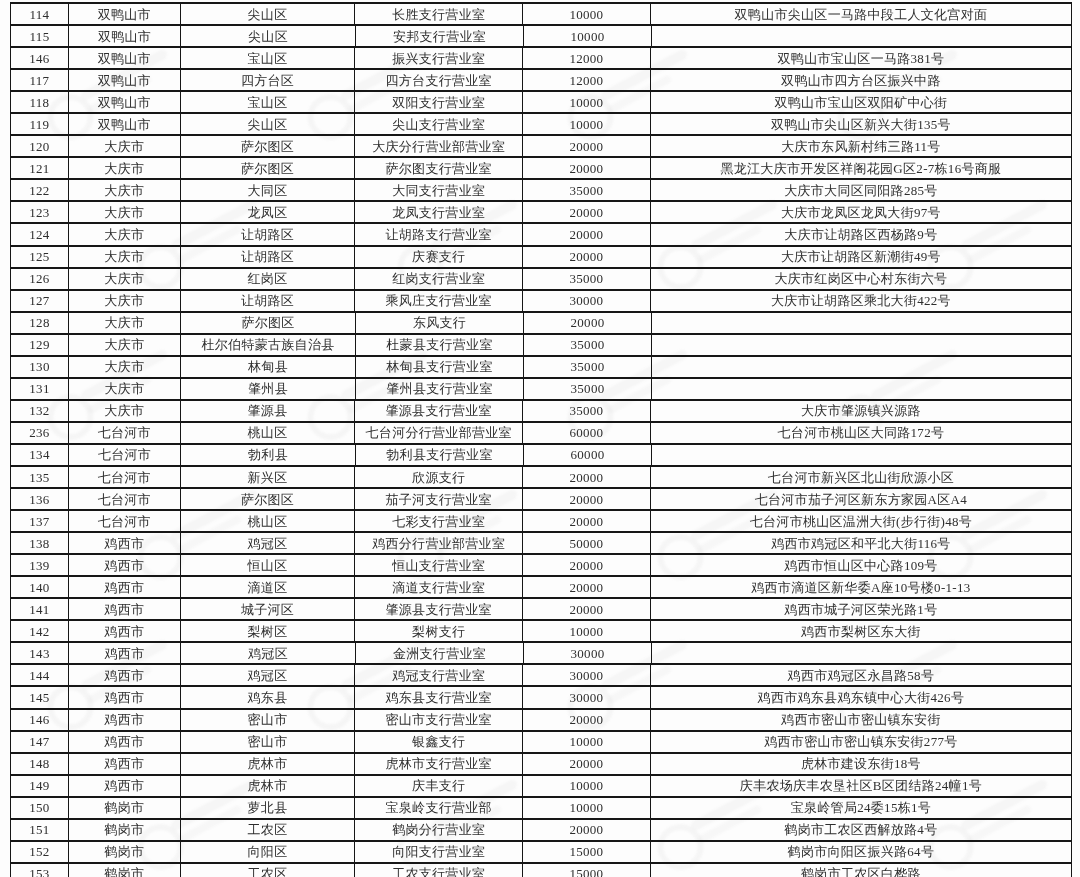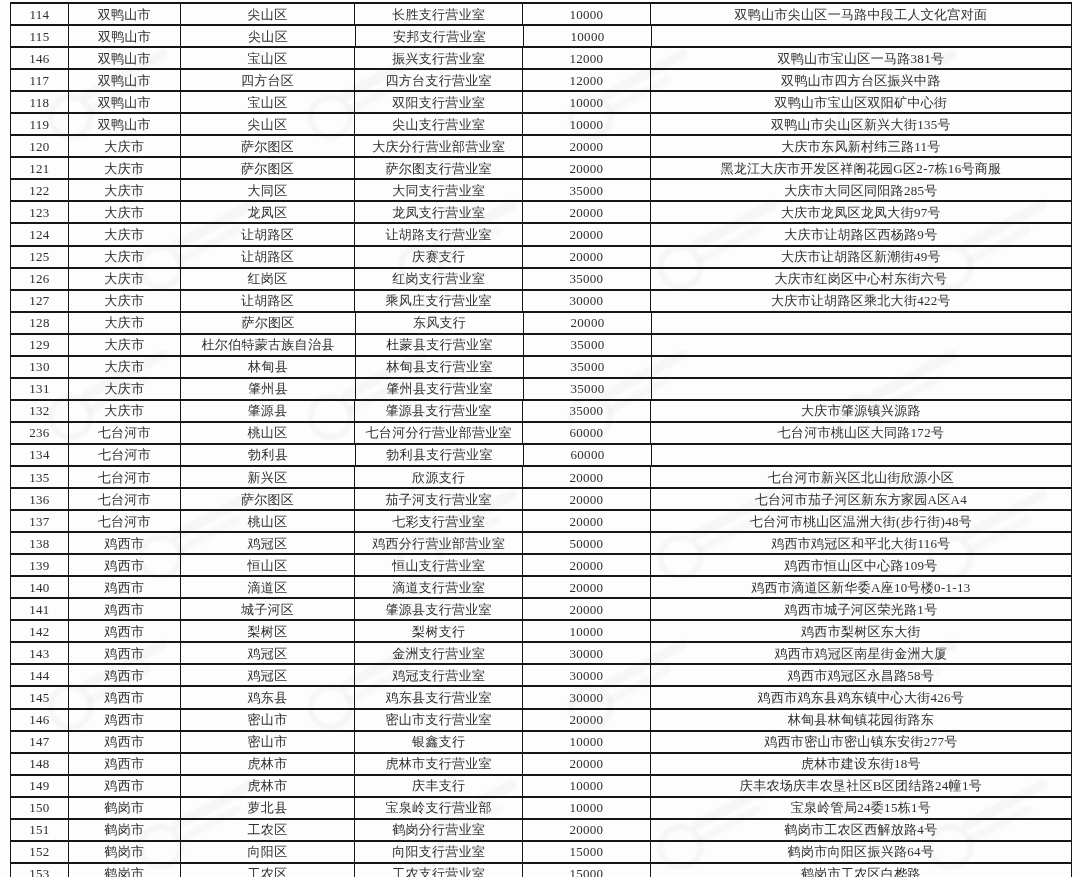--- a/index.html
+++ b/index.html
@@ -466,21 +466,20 @@
       <div class="cell c-amount">10000</div>
       <div class="cell c-address">鸡西市梨树区东大街</div>
     </div>
 
     <div class="row">
       <div class="cell c-no">143</div>
       <div class="cell c-city">鸡西市</div>
       <div class="cell c-district">鸡冠区</div>
       <div class="cell c-branch">金洲支行营业室</div>
       <div class="cell c-amount">30000</div>
-      <div class="cell c-address">鸡西市鸡冠区南星街金洲大厦</div>
     </div>
 
     <div class="row">
       <div class="cell c-no">144</div>
       <div class="cell c-city">鸡西市</div>
       <div class="cell c-district">鸡冠区</div>
       <div class="cell c-branch">鸡冠支行营业室</div>
       <div class="cell c-amount">30000</div>
       <div class="cell c-address">鸡西市鸡冠区永昌路58号</div>
     </div>
@@ -493,21 +492,21 @@
       <div class="cell c-amount">30000</div>
       <div class="cell c-address">鸡西市鸡东县鸡东镇中心大街426号</div>
     </div>
 
     <div class="row">
       <div class="cell c-no">146</div>
       <div class="cell c-city">鸡西市</div>
       <div class="cell c-district">密山市</div>
       <div class="cell c-branch">密山市支行营业室</div>
       <div class="cell c-amount">20000</div>
-      <div class="cell c-address">林甸县林甸镇花园街路东</div>
+      <div class="cell c-address">鸡西市密山市密山镇东安街</div>
     </div>
 
     <div class="row">
       <div class="cell c-no">147</div>
       <div class="cell c-city">鸡西市</div>
       <div class="cell c-district">密山市</div>
       <div class="cell c-branch">银鑫支行</div>
       <div class="cell c-amount">10000</div>
       <div class="cell c-address">鸡西市密山市密山镇东安街277号</div>
     </div>

